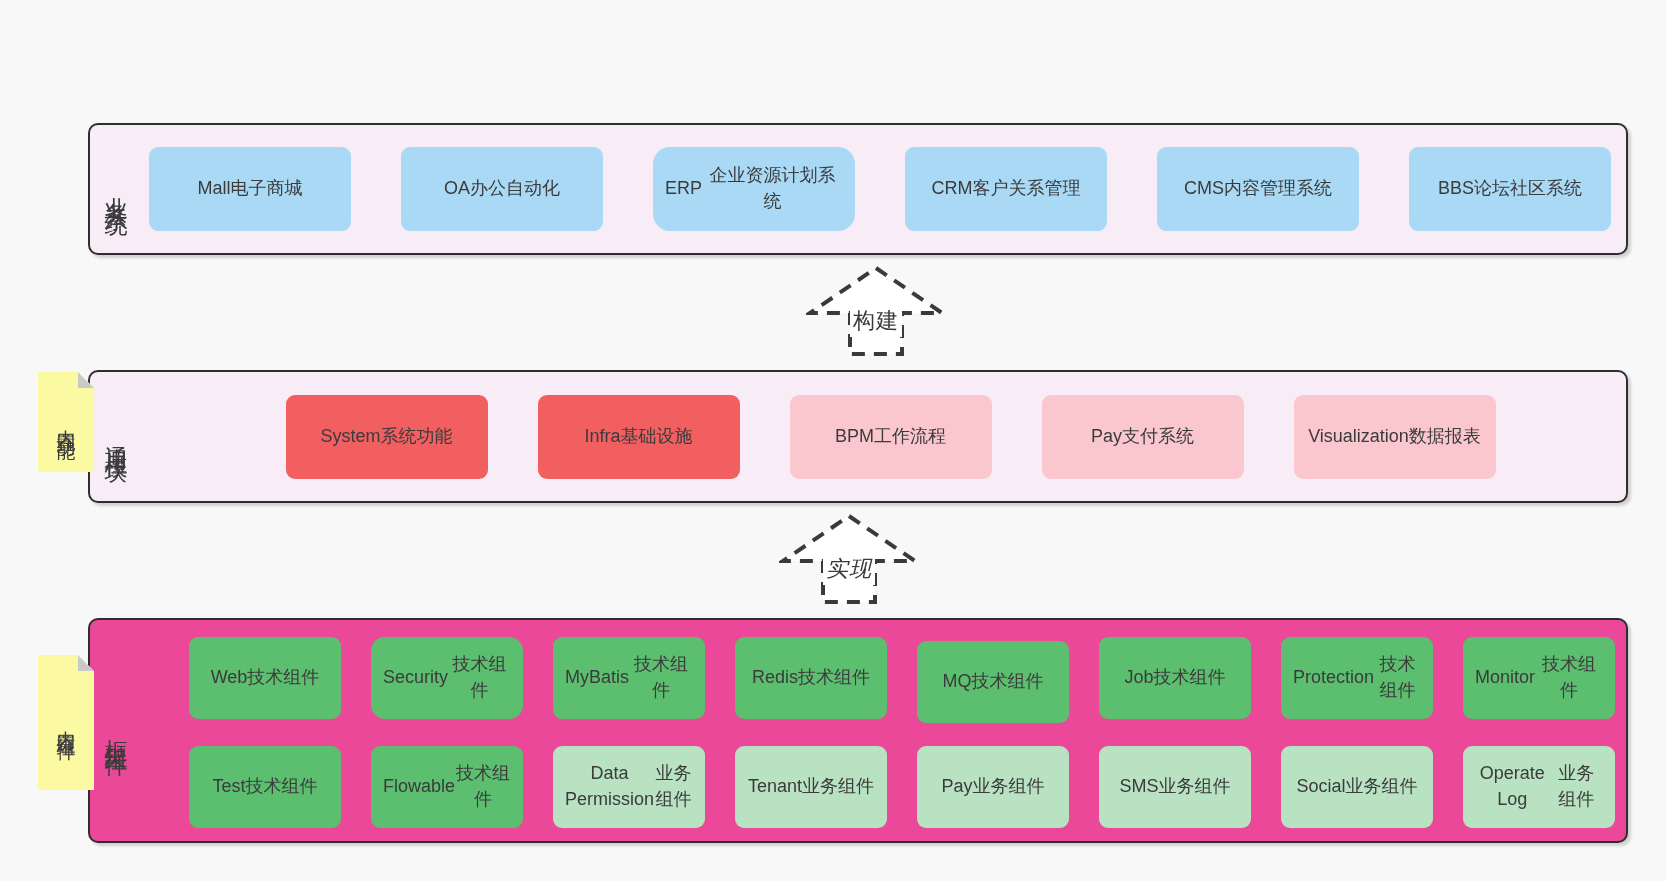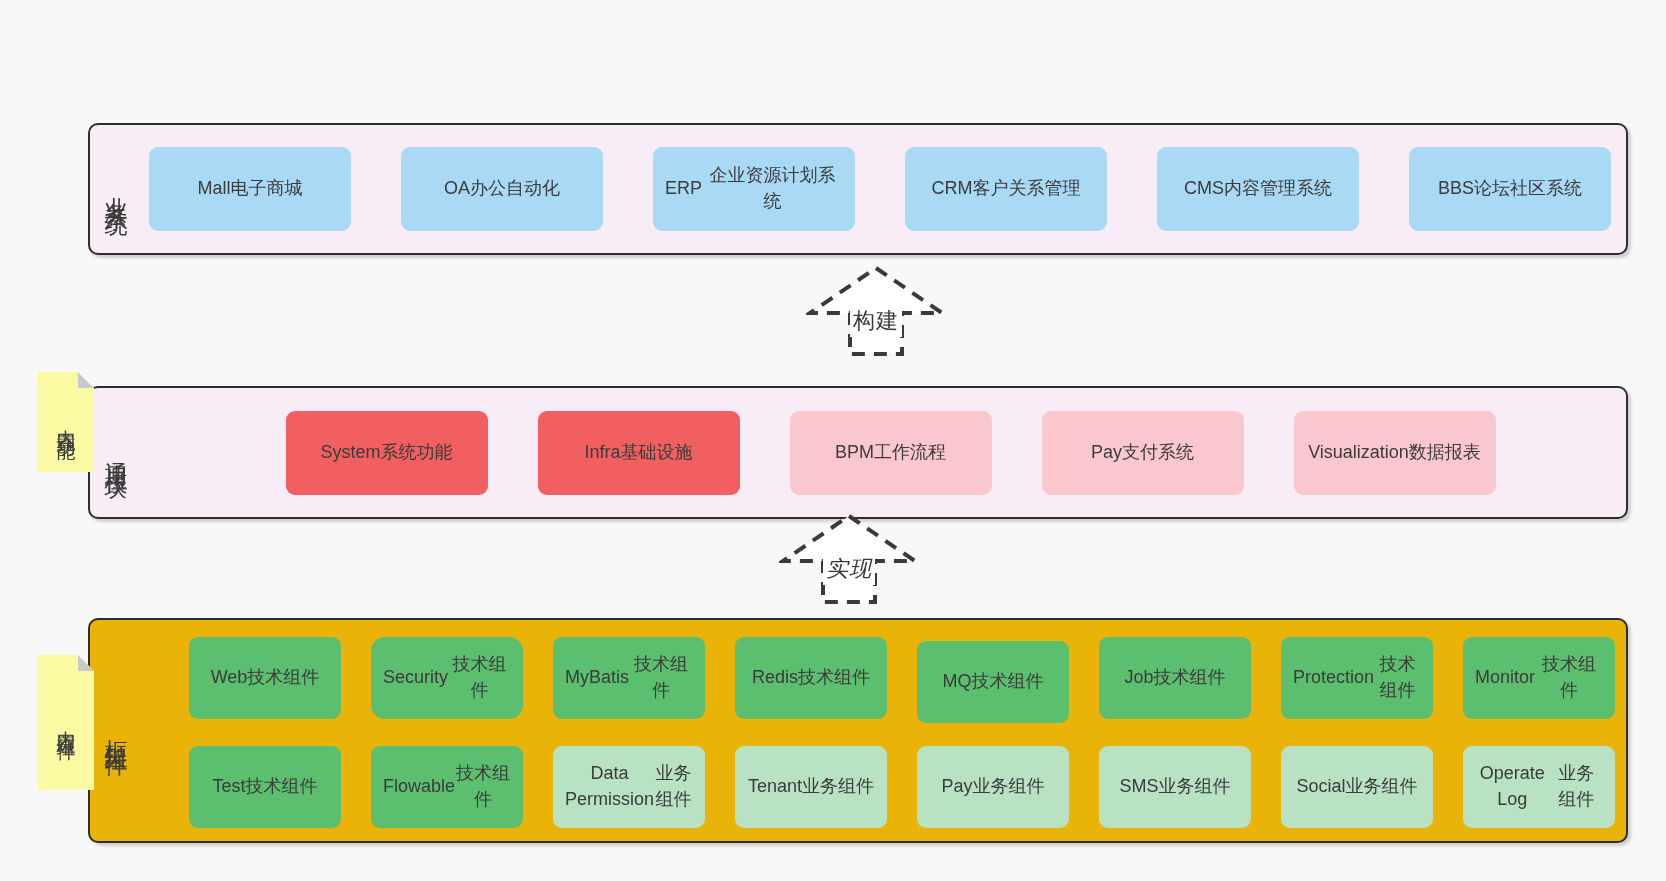--- a/index.html
+++ b/index.html
@@ -10,21 +10,21 @@
     color:#3b3b3b;
   }
   .layer{
     position:absolute;left:88px;width:1540px;box-sizing:border-box;
     border:2px solid #2e2e2e;border-radius:10px;
     background:#f8edf6;
     box-shadow:3px 3px 3px rgba(0,0,0,0.16);
     display:flex;align-items:stretch;
   }
   .layer-business{top:123px;height:132px;}
-  .layer-modules{top:386px;height:133px;gap:21px;}
+  .layer-modules{top:370px;height:133px;gap:21px;}
   .layer-components{top:618px;height:225px;}
   .layer-label{
     width:54px;flex:0 0 54px;
     display:flex;align-items:center;justify-content:center;
     writing-mode:vertical-lr;text-orientation:upright;
     font-size:23px;letter-spacing:5px;color:#3a3a3a;
   }
   .layer-body{
     flex:1;display:flex;flex-direction:column;justify-content:center;
     gap:23px;padding:0 10px 0 0;
@@ -77,21 +77,21 @@
   <div class="layer-body">
       <div class="row cols-6">
         <div class="box" style="background: rgb(169, 217, 245);">
           <span>Mall</span>
           <span>电子商城</span>
         </div>
         <div class="box" style="background: rgb(169, 217, 245);">
           <span>OA</span>
           <span>办公自动化</span>
         </div>
-        <div class="box" style="background: rgb(169, 217, 245);">
+        <div class="box" style="background: rgb(169, 217, 245); border-radius: 17px;">
           <span>ERP</span>
           <span>企业资源计划系统</span>
         </div>
         <div class="box" style="background: rgb(169, 217, 245); text-align: right;">
           <span>CRM</span>
           <span>客户关系管理</span>
         </div>
         <div class="box" style="background: rgb(169, 217, 245);">
           <span>CMS</span>
           <span>内容管理系统</span>
@@ -143,21 +143,21 @@
   <i class="note-fold"></i>
 </div>
 
 <div class="arrow arrow-implement">
   <svg viewBox="0 0 140 92" xmlns="http://www.w3.org/2000/svg">
     <polygon points="70,3 136,48 96,48 96,89 44,89 44,48 4,48" fill="#ffffff" stroke="#3a3a3a" stroke-width="4" stroke-dasharray="13 9" stroke-linejoin="miter"></polygon>
   </svg>
   <div class="arrow-label">实现</div>
 </div>
 
-<div class="layer layer-components" style="background: #eab308; gap: 44px;">
+<div class="layer layer-components" style="background: #ec4899; gap: 44px;">
   <div class="layer-label">框架组件</div>
   <div class="layer-body">
       <div class="row cols-8">
         <div class="box" style="background: rgb(92, 190, 111);">
           <span>Web</span>
           <span>技术组件</span>
         </div>
         <div class="box" style="background: rgb(92, 190, 111); border-radius: 14px;">
           <span>Security</span>
           <span>技术组件</span>

